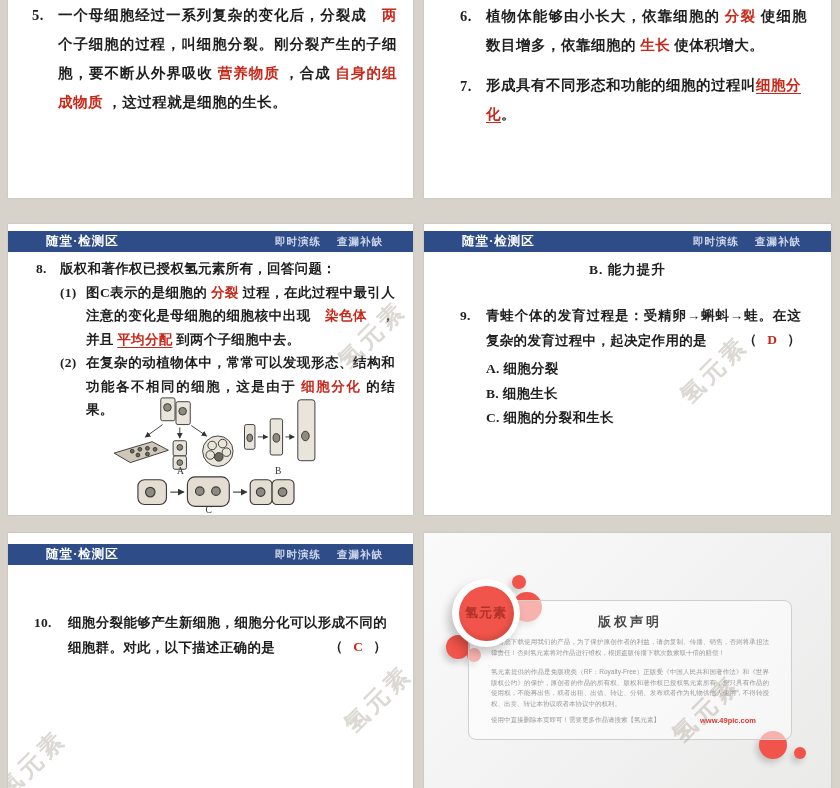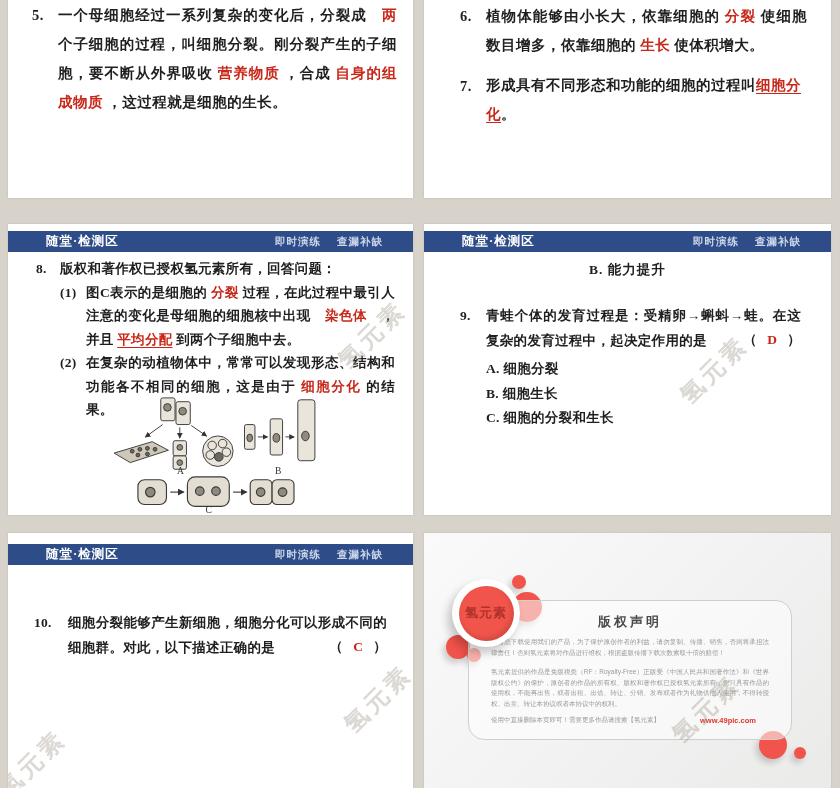--- a/index.html
+++ b/index.html
@@ -45,21 +45,21 @@
     color:rgba(164,154,142,0.38); transform:rotate(-45deg);
     letter-spacing:4px; pointer-events:none; white-space:nowrap;
   }
   
   .figure { position:absolute; }
   .figure svg { display:block; }
   
   #s6 { background:linear-gradient(135deg,#fafafa 0%,#f3f3f3 45%,#e9e9e8 100%); }
   .card {
     position:absolute; left:44px; top:67px; width:324px; height:140px;
-    border:1px solid #cfcfcf; border-radius:16px;
+    border:1px solid #cfcfcf; border-radius:8px;
     background:rgba(255,255,255,0.55);
     text-decoration:underline;
   }
   .card-title { position:absolute; left:0; right:0; top:12px; text-align:center; font-size:13px; color:#4a4a4a; letter-spacing:3px; font-family:"Liberation Sans","DejaVu Sans",sans-serif; font-weight:bold; }
   .card-para { position:absolute; left:22px; right:22px; font-size:6.5px; line-height:10.5px; color:#9a9a9a; text-align:justify; font-family:"Liberation Sans","DejaVu Sans",sans-serif; }
   .card-footer { position:absolute; left:22px; right:22px; bottom:14px; display:flex; align-items:center; font-family:"Liberation Sans","DejaVu Sans",sans-serif; }
   .card-footer .cf-left { font-size:6.5px; color:#9a9a9a; }
   .card-footer .cf-url { font-size:7.5px; color:#e0352b; font-weight:bold; margin-left:40px; }
   .circle { position:absolute; border-radius:50%; background:#f0544a; box-shadow:-3px 4px 6px rgba(0,0,0,0.18); }
   .badge-outer {

